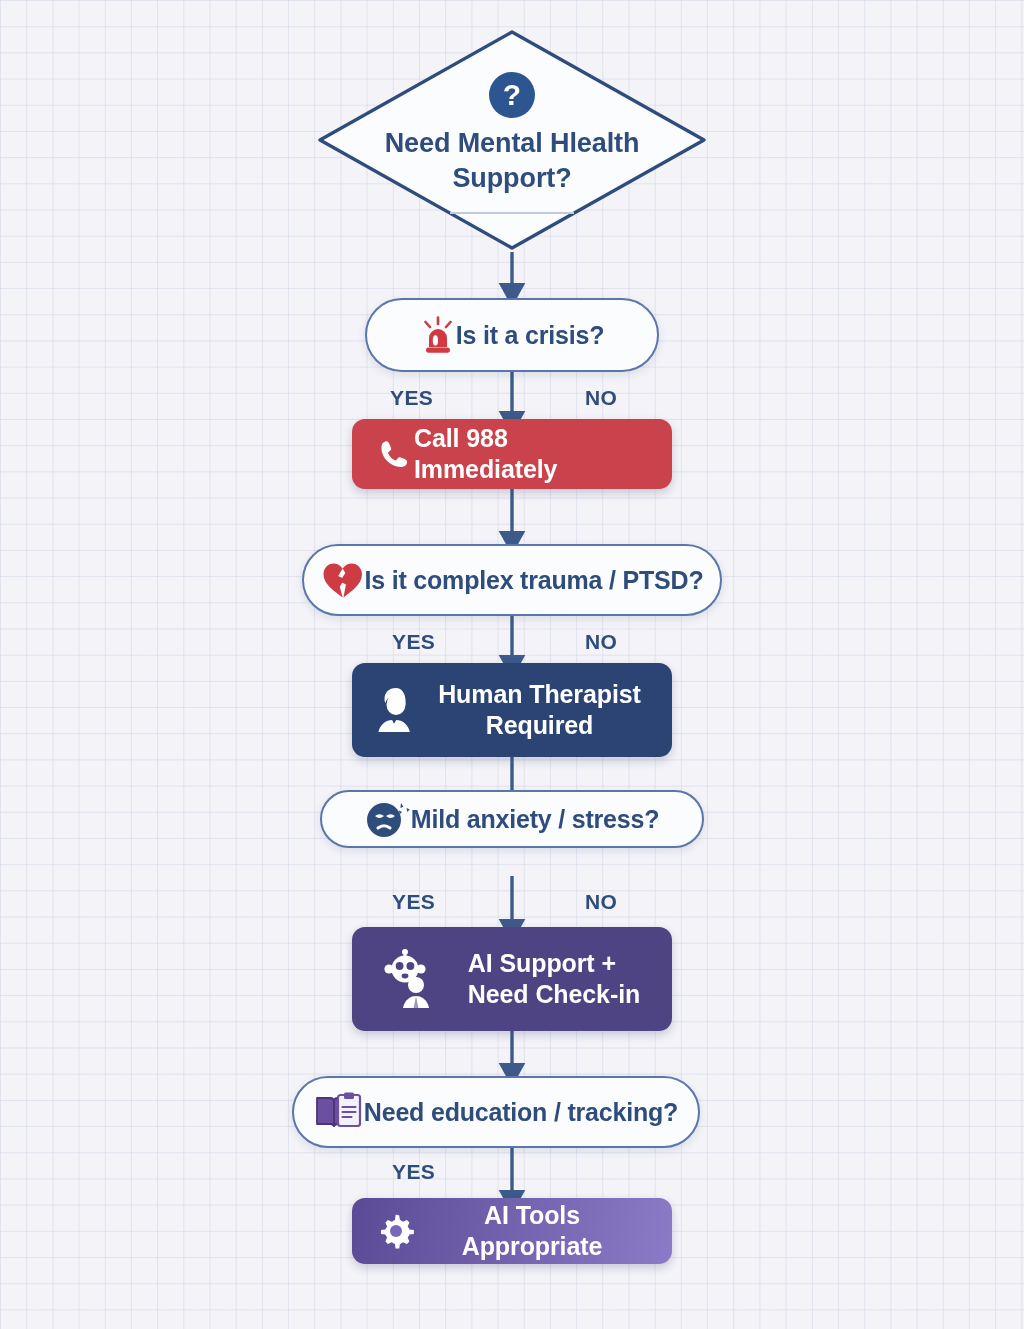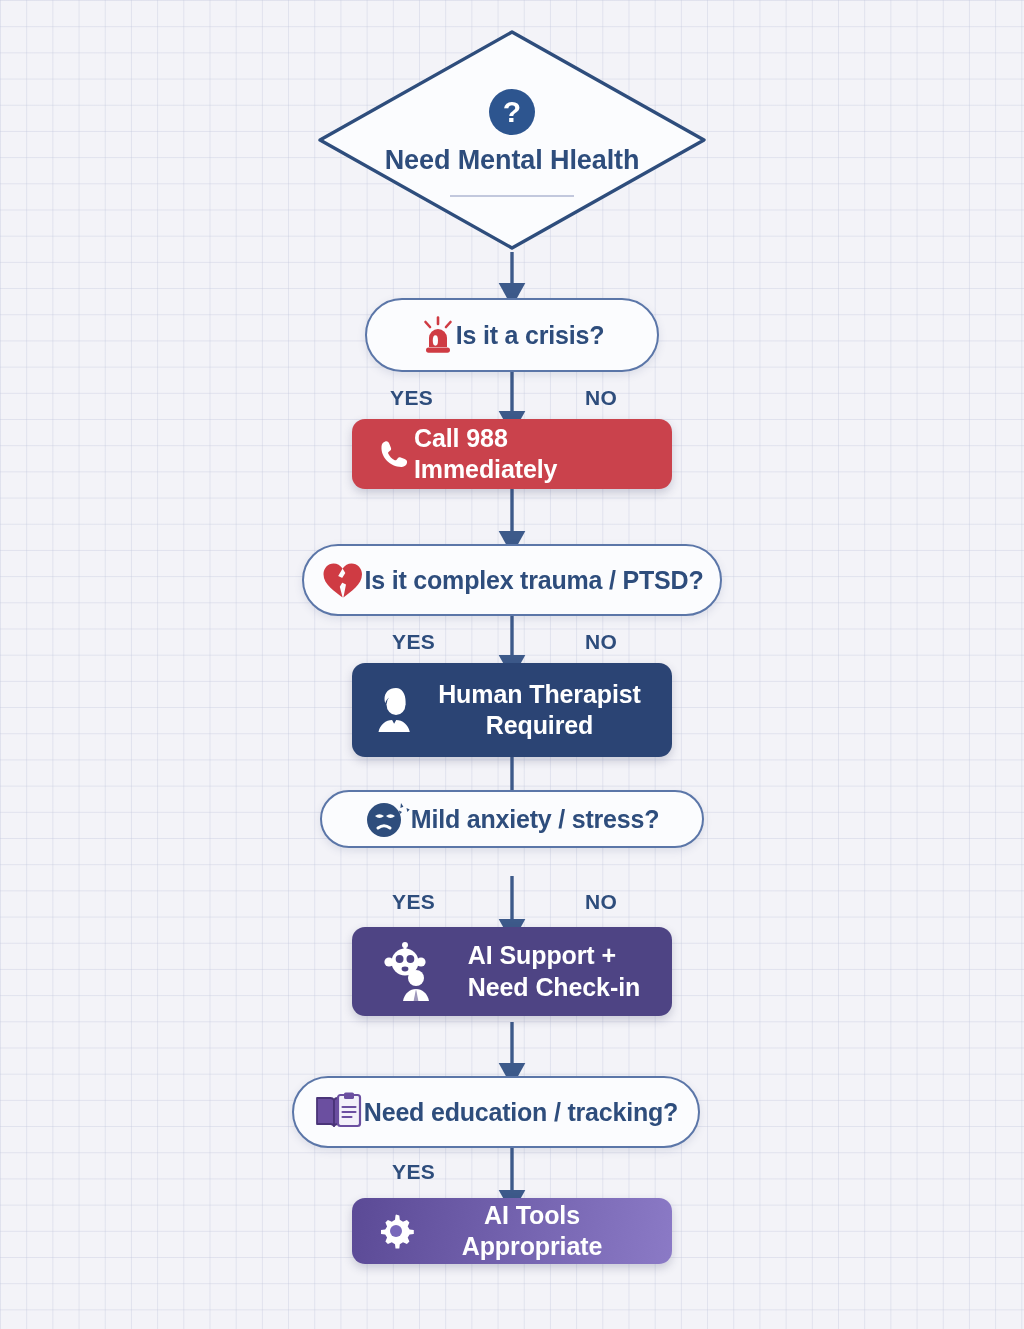--- a/index.html
+++ b/index.html
@@ -172,20 +172,21 @@
     <line x1="512" y1="1148" x2="512" y2="1197" stroke="#3d5a8a" stroke-width="3.4" marker-end="url(#arrowhead)"></line>
   </svg>
 
   <div class="node diamond-wrap">
     <svg class="diamond-shape" viewBox="0 0 392 224">
       <path d="M196 4 L388 112 L196 220 L4 112 Z" fill="#fbfcfe" stroke="#2e4d7c" stroke-width="3.4" stroke-linejoin="round"></path>
     </svg>
     <div class="diamond-content">
       <div class="diamond-qmark">?</div>
       <div class="diamond-label">Need Mental Hlealth</div>
+      <div class="diamond-label">Support?</div>
       <div class="diamond-rule"></div>
     </div>
   </div>
 
   <div class="node pill" style="left:365px; top:298px; width:294px; height:74px;">
     <svg class="icon" width="36" height="38" viewBox="0 0 36 38">
       <g stroke="#cf3b43" stroke-width="2.6" stroke-linecap="round">
         <line x1="18" y1="1.5" x2="18" y2="8"></line>
         <line x1="5.5" y1="6" x2="10" y2="11"></line>
         <line x1="30.5" y1="6" x2="26" y2="11"></line>
@@ -248,21 +249,21 @@
         <path d="M36 5 l2.4 3.8 l-3 1.2 z"></path>
         <path d="M41.5 10 l3.2 1.6 l-2.4 2.4 z"></path>
         <path d="M34 12.5 l3 1.4 l-2.3 2.3 z"></path>
       </g>
     </svg>
     <span class="pill-label">Mild anxiety / stress?</span>
   </div>
   <div class="branch-label" style="left:392px; top:890px;">YES</div>
   <div class="branch-label" style="left:585px; top:890px;">NO</div>
 
-  <div class="node box box-purple" style="left:352px; top:927px; width:320px; height:89px; gap:28px;">
+  <div class="node box box-purple" style="left:352px; top:927px; width:320px; height:104px; gap:28px;">
     <div class="icon-stack">
       <svg width="46" height="36" viewBox="0 0 46 36" style="left:-2px; top:-2px;">
         <circle cx="23" cy="4" r="3" fill="#ffffff"></circle>
         <rect x="21.6" y="6" width="2.8" height="4" fill="#ffffff"></rect>
         <circle cx="23" cy="21" r="13.5" fill="#ffffff"></circle>
         <circle cx="17.6" cy="18" r="3.9" fill="#4e4484"></circle>
         <circle cx="28.4" cy="18" r="3.9" fill="#4e4484"></circle>
         <ellipse cx="23" cy="28" rx="3.4" ry="2.4" fill="#4e4484"></ellipse>
         <circle cx="7" cy="21" r="4.6" fill="#ffffff"></circle>
         <circle cx="39" cy="21" r="4.6" fill="#ffffff"></circle>

